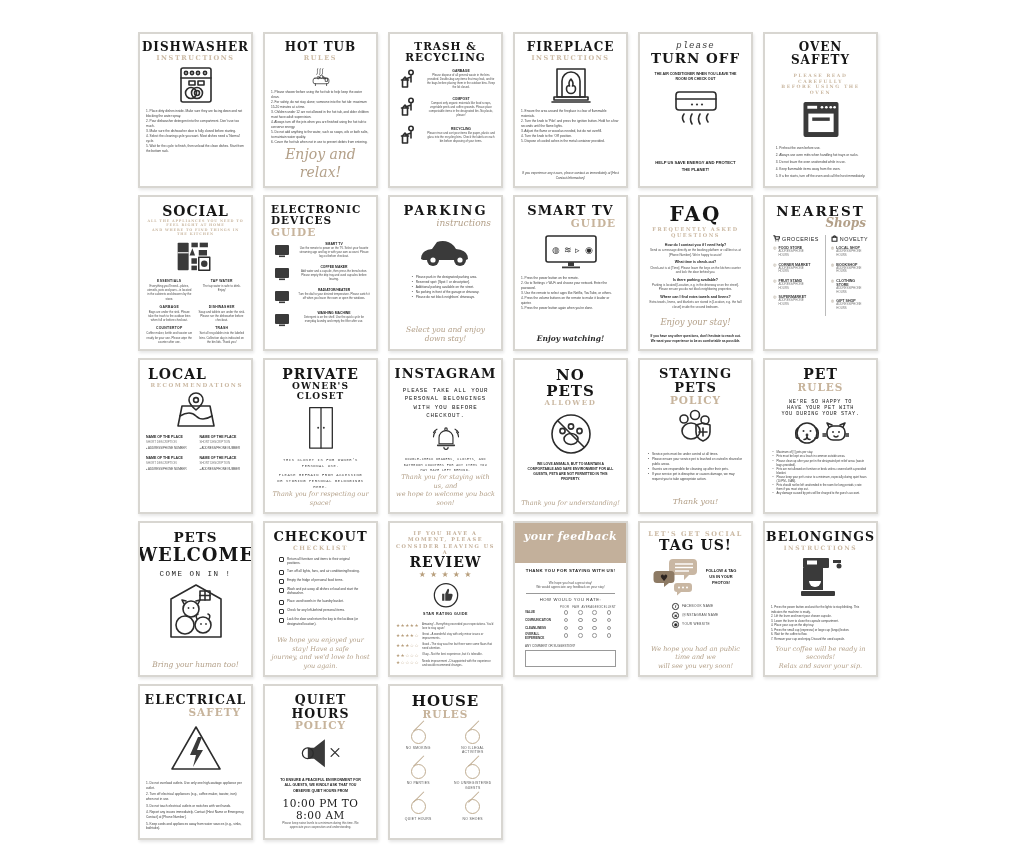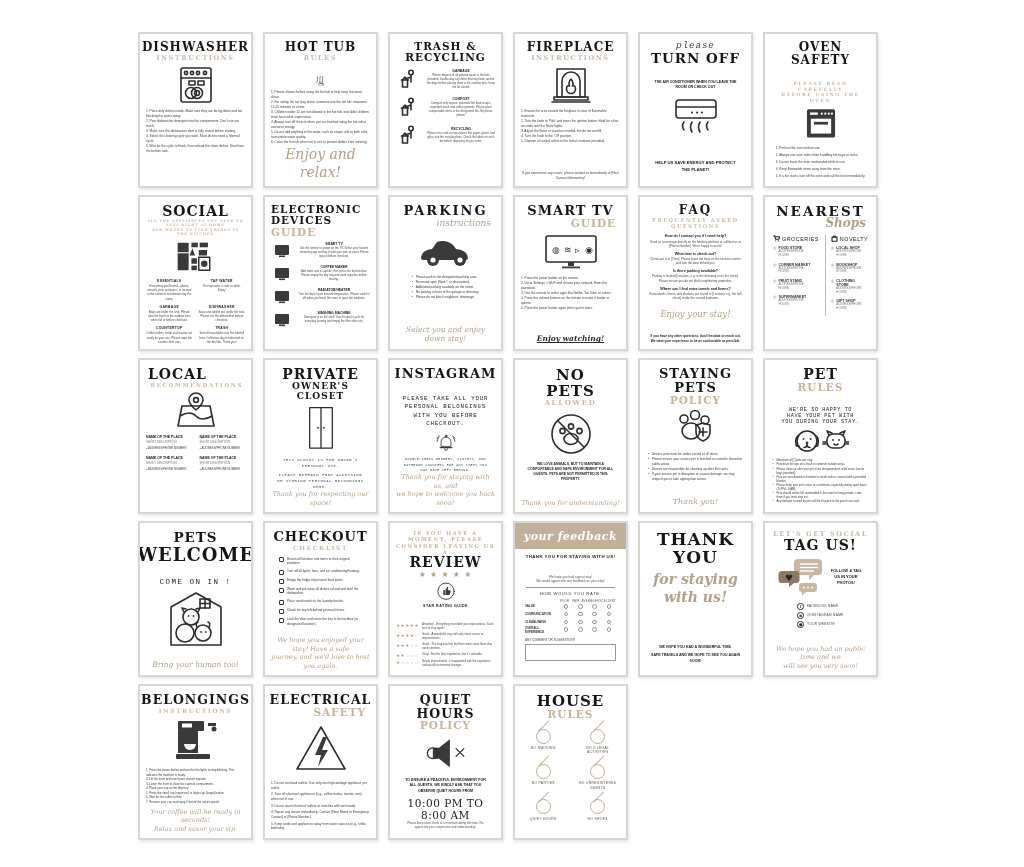--- a/index.html
+++ b/index.html
@@ -12,27 +12,27 @@
   .card { background:#fff; border:2px solid #d8d6d1; box-shadow:1px 2px 3px rgba(0,0,0,.10);
           padding:7px 6px 5px; display:flex; flex-direction:column; align-items:center;
           text-align:center; overflow:hidden; }
   .serif { font-family:Liberation Mono, monospace; }
   .title  { font-family:"DejaVu Serif", serif; font-size:12px; letter-spacing:1px; color:#161616; line-height:1.08; font-weight:600;}
   .title.sm { font-size:10.5px; }
   .title.xs { font-size:9px; }
   .tan { color:#c7b49c; }
   .subserif { font-family:"DejaVu Serif", serif; font-size:6.5px; letter-spacing:1.6px; color:#cbb9a3; line-height:1.25; font-weight:600;}
   .script { font-family:"DejaVu Serif", serif; font-style:italic; font-size:6.5px; color:#b3a089; line-height:1.3; }
-  .script.dark { color:#2a2a2a;text-decoration:underline; }
+  .script.dark { color:#2a2a2a; }
   .body { font-size:3.2px; color:#3a3a3a; line-height:1.55; text-align:left; }
   .body.center { text-align:center; }
   .bold5 { font-size:4.2px; font-weight:bold; color:#222; line-height:1.5; }
   .bold4 { font-size:3.6px; font-weight:bold; color:#222; line-height:1.5; }
   .caps4 { font-size:3.4px; letter-spacing:.4px; color:#444; line-height:1.6; }
-  .mt2{margin-top:14px}.mt3{margin-top:3px}.mt4{margin-top:4px}.mt5{margin-top:5px}.mt6{margin-top:6px}.mt8{margin-top:8px}
+  .mt2{margin-top:6px}.mt3{margin-top:3px}.mt4{margin-top:4px}.mt5{margin-top:5px}.mt6{margin-top:6px}.mt8{margin-top:8px}
   .grow { flex:1; }
   svg { display:block; }
   .ico { stroke:#2c2c2c; fill:none; stroke-width:1.6; stroke-linecap:round; stroke-linejoin:round; }
   .ico-fill { fill:#3a3a3a; stroke:none; }
   ul.blt { list-style:none; }
   ul.blt li { position:relative; padding-left:4px; }
   ul.blt li:before { content:"•"; position:absolute; left:0; top:0; }
   
   .cols2 { display:grid; grid-template-columns:1fr 1fr; column-gap:6px; row-gap:4px; width:100%; }
   .sec h4 { font-size:3.4px; font-weight:bold; letter-spacing:.3px; margin-bottom:1px; }
@@ -44,21 +44,21 @@
   .shop-head { display:flex; align-items:center; gap:2px; font-size:5.4px; letter-spacing:.5px; color:#222; margin-bottom:4px; }
   .shop-item { display:flex; gap:2px; margin-bottom:4.5px; }
   .shop-item .pin { font-size:4px; color:#8a7a63; line-height:1.2; }
   .shop-name { font-size:3.6px; font-weight:bold; color:#333; }
   .shop-sub { font-size:2.9px; color:#777; line-height:1.35; }
   
   .chk { display:flex; gap:3px; align-items:flex-start; margin-bottom:3.5px; text-align:left; }
   .chk .box { width:5px; height:5px; border:1px solid #333; border-radius:1px; flex:0 0 auto; margin-top:.5px; }
   .chk .txt { font-size:3.2px; line-height:1.4; color:#3a3a3a; }
   
-  .fb-band { width:calc(100% + 12px); margin:-7px -6px 0; background:#c3b09b; padding:7px 0 6px; }
+  .fb-band { width:calc(100% + 12px); margin:-7px -6px 0; background:#c3b09b; padding:7px 0 20px; }
   .fb-script { font-family:"DejaVu Serif", serif; font-style:italic; font-weight:bold; font-size:11px; color:#fff; letter-spacing:.5px; }
   .fb-table { width:92%; }
   .fb-cols { display:grid; grid-template-columns:34px repeat(4,1fr); align-items:center; }
   .fb-colhead { font-size:2.8px; color:#555; letter-spacing:.3px; }
   .fb-row-label { font-size:3px; font-weight:bold; text-align:left; color:#333; }
   .fb-dot { width:4.5px; height:4.5px; border:.8px solid #999; border-radius:50%; margin:1.6px auto; }
   .fb-comment-box { width:92%; height:17px; border:1px solid #999; margin-top:2px; }
   
   .rg-row { display:flex; gap:3px; align-items:flex-start; margin-bottom:2.4px; width:100%; text-align:left;}
   .rg-stars { font-size:4.6px; color:#b89f7d; letter-spacing:.5px; flex:0 0 auto; }
@@ -399,21 +399,21 @@
           <div>2. Go to Settings &gt; Wi-Fi and choose your network. Enter the password.</div>
           <div>3. Use the remote to select apps like Netflix, YouTube, or others.</div>
           <div>4. Press the volume buttons on the remote to make it louder or quieter.</div>
           <div>5. Press the power button again when you're done.</div>
         </div>
     <div class="grow"></div>
     <div class="script dark" style="font-size:7.5px;font-weight:bold">Enjoy watching!</div>
   </div>
 
   <div class="card">
-    <div class="title" style="font-size:12px;letter-spacing:2px">FAQ</div>
+    <div class="title" style="font-size:20px;letter-spacing:2px">FAQ</div>
     <div class="subserif" style="font-size:5px">FREQUENTLY ASKED QUESTIONS</div>
     <div class="mt5" style="width:96%">
           <div class="qa">
         <h4>How do I contact you if I need help?</h4>
         <p>Send us a message directly on the booking platform or call/text us at [Phone Number]. We're happy to assist!</p>
       </div>
           <div class="qa">
         <h4>What time is check-out?</h4>
         <p>Check-out is at [Time]. Please leave the keys on the kitchen counter and lock the door behind you.</p>
       </div>
@@ -798,30 +798,20 @@
           <span class="fb-dot"></span>
           <span class="fb-dot"></span>
           <span class="fb-dot"></span>
         </div>
           </div>
     </div>
     <div class="mt4" style="font-size:3px;color:#444;align-self:flex-start;margin-left:4px">ANY COMMENT OR SUGGESTION?</div>
     <div class="fb-comment-box"></div>
   </div>
 
-  <div class="card">
-    <div class="title" style="font-size:17px">THANK</div>
-    <div class="title" style="font-size:17px">YOU</div>
-    <div class="script mt3" style="font-size:14px;font-weight:bold">for staying</div>
-    <div class="script" style="font-size:14px;font-weight:bold">with us!</div>
-    <div class="grow"></div>
-    <div class="bold4">WE HOPE YOU HAD A WONDERFUL TIME.</div>
-    <div class="bold4 mt3" style="width:92%">SAFE TRAVELS AND WE HOPE TO SEE YOU AGAIN SOON!</div>
-    <div style="height:6px"></div>
-  </div>
 
   <div class="card">
     <div class="subserif" style="font-size:6.5px">LET'S GET SOCIAL</div>
     <div class="title" style="font-size:14px">TAG US!</div>
     <div class="mt4" style="display:flex;align-items:center;gap:5px">
       <svg width="46" height="40" viewBox="0 0 46 40">
         <path d="M20 2 h20 a4 4 0 0 1 4 4 v8 a4 4 0 0 1 -4 4 h-4 l-5 5 v-5 h-11 a4 4 0 0 1 -4 -4 v-8 a4 4 0 0 1 4 -4 Z" fill="#c9b7a3"></path>
         <line x1="22" y1="7" x2="40" y2="7" stroke="#fff" stroke-width="1.4"></line>
             <line x1="22" y1="10.5" x2="40" y2="10.5" stroke="#fff" stroke-width="1.4"></line>
             <line x1="22" y1="14" x2="36" y2="14" stroke="#fff" stroke-width="1.4"></line>

